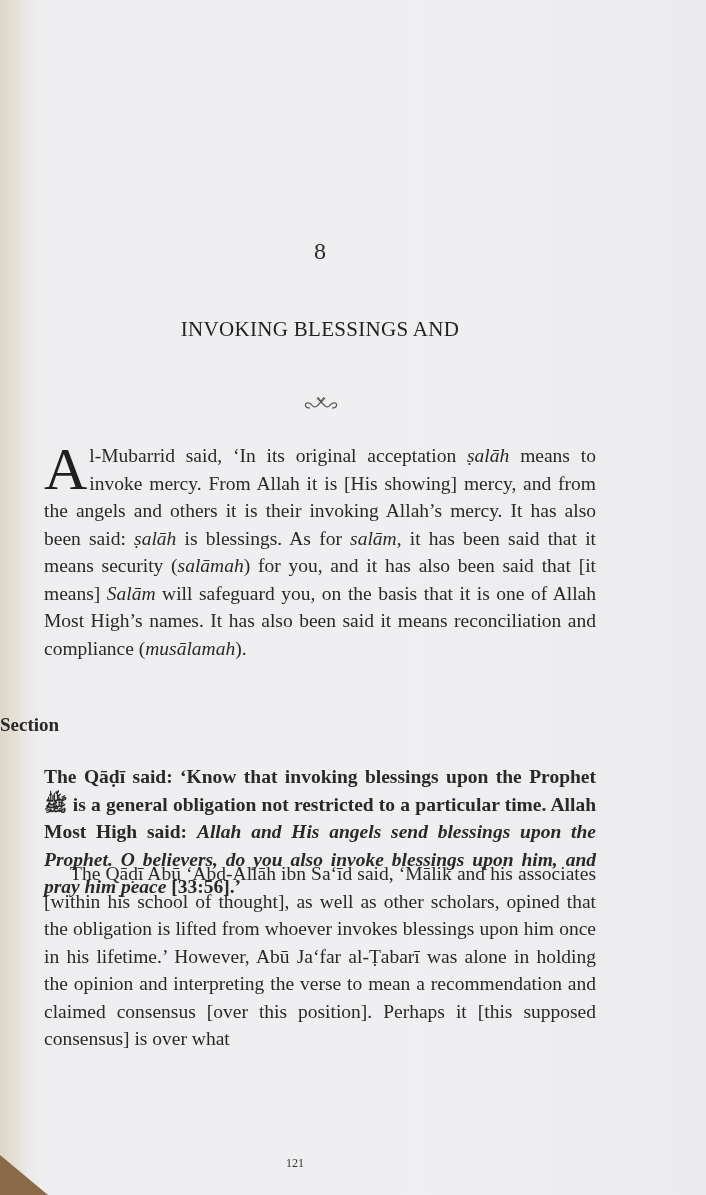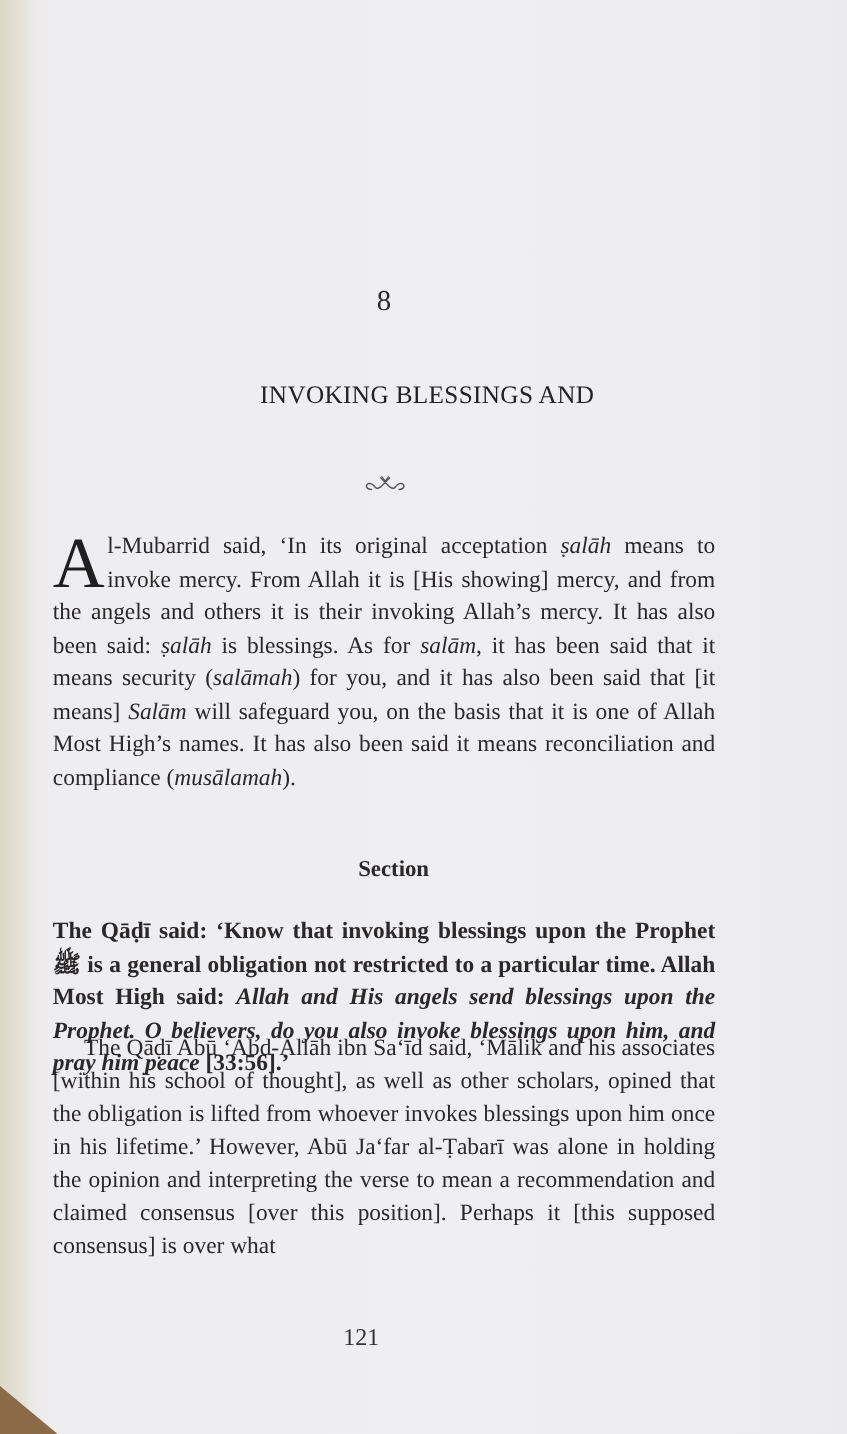--- a/index.html
+++ b/index.html
@@ -23,44 +23,44 @@
       background: #8b6a48;
       clip-path: polygon(0 0, 100% 100%, 0 100%);
     }
     .chapter-number {
       position: absolute; left: 0; width: 640px; top: 238px;
       text-align: center; font-size: 24px; color: #2b2a2a;
     }
     .chapter-title {
       position: absolute; left: 0; width: 640px; top: 312px;
       text-align: center; font-size: 21px; letter-spacing: 0.3px;
-      line-height: 34px; font-weight: normal; color: #222; margin-left: 36px;
+      line-height: 34px; font-weight: normal; color: #222;
     }
     .honorific {
       font-size: 15px; display: inline-block; vertical-align: 2px; margin-left: 4px;
     }
     .ornament {
       position: absolute; left: 300px; top: 392px; width: 42px; height: 22px;
     }
     .body-text {
       position: absolute; left: 44px; width: 552px;
       font-size: 19.5px; line-height: 27.5px; text-align: justify;
     }
     .body-text p { margin: 0; }
     .dropcap {
       float: left; font-size: 60px; line-height: 46px; margin: 4px 2px 0 0; color: #1f1f1f;
     }
     .section-heading {
-      position: absolute; left: 16px; width: 624px; top: 714px;
-      text-align: center; font-size: 19px; font-weight: bold; color: #2a2828;
+      position: absolute; left: 0; width: 624px; top: 714px;
+      font-size: 19px; font-weight: bold; color: #2a2828;
     }
     .indent { text-indent: 26px; }
     i { font-style: italic; }
     .page-number {
-      position: absolute; left: 286px; top: 1104px; font-size: 20px; color: #333;
+      position: absolute; left: 286px; top: 1156px; font-size: 12px; color: #333;
     }
   </style>
 </head>
 <body>
 
 <div class="page">
   <div class="spine-shadow"></div>
 
   <div class="chapter-number">8</div>
 

